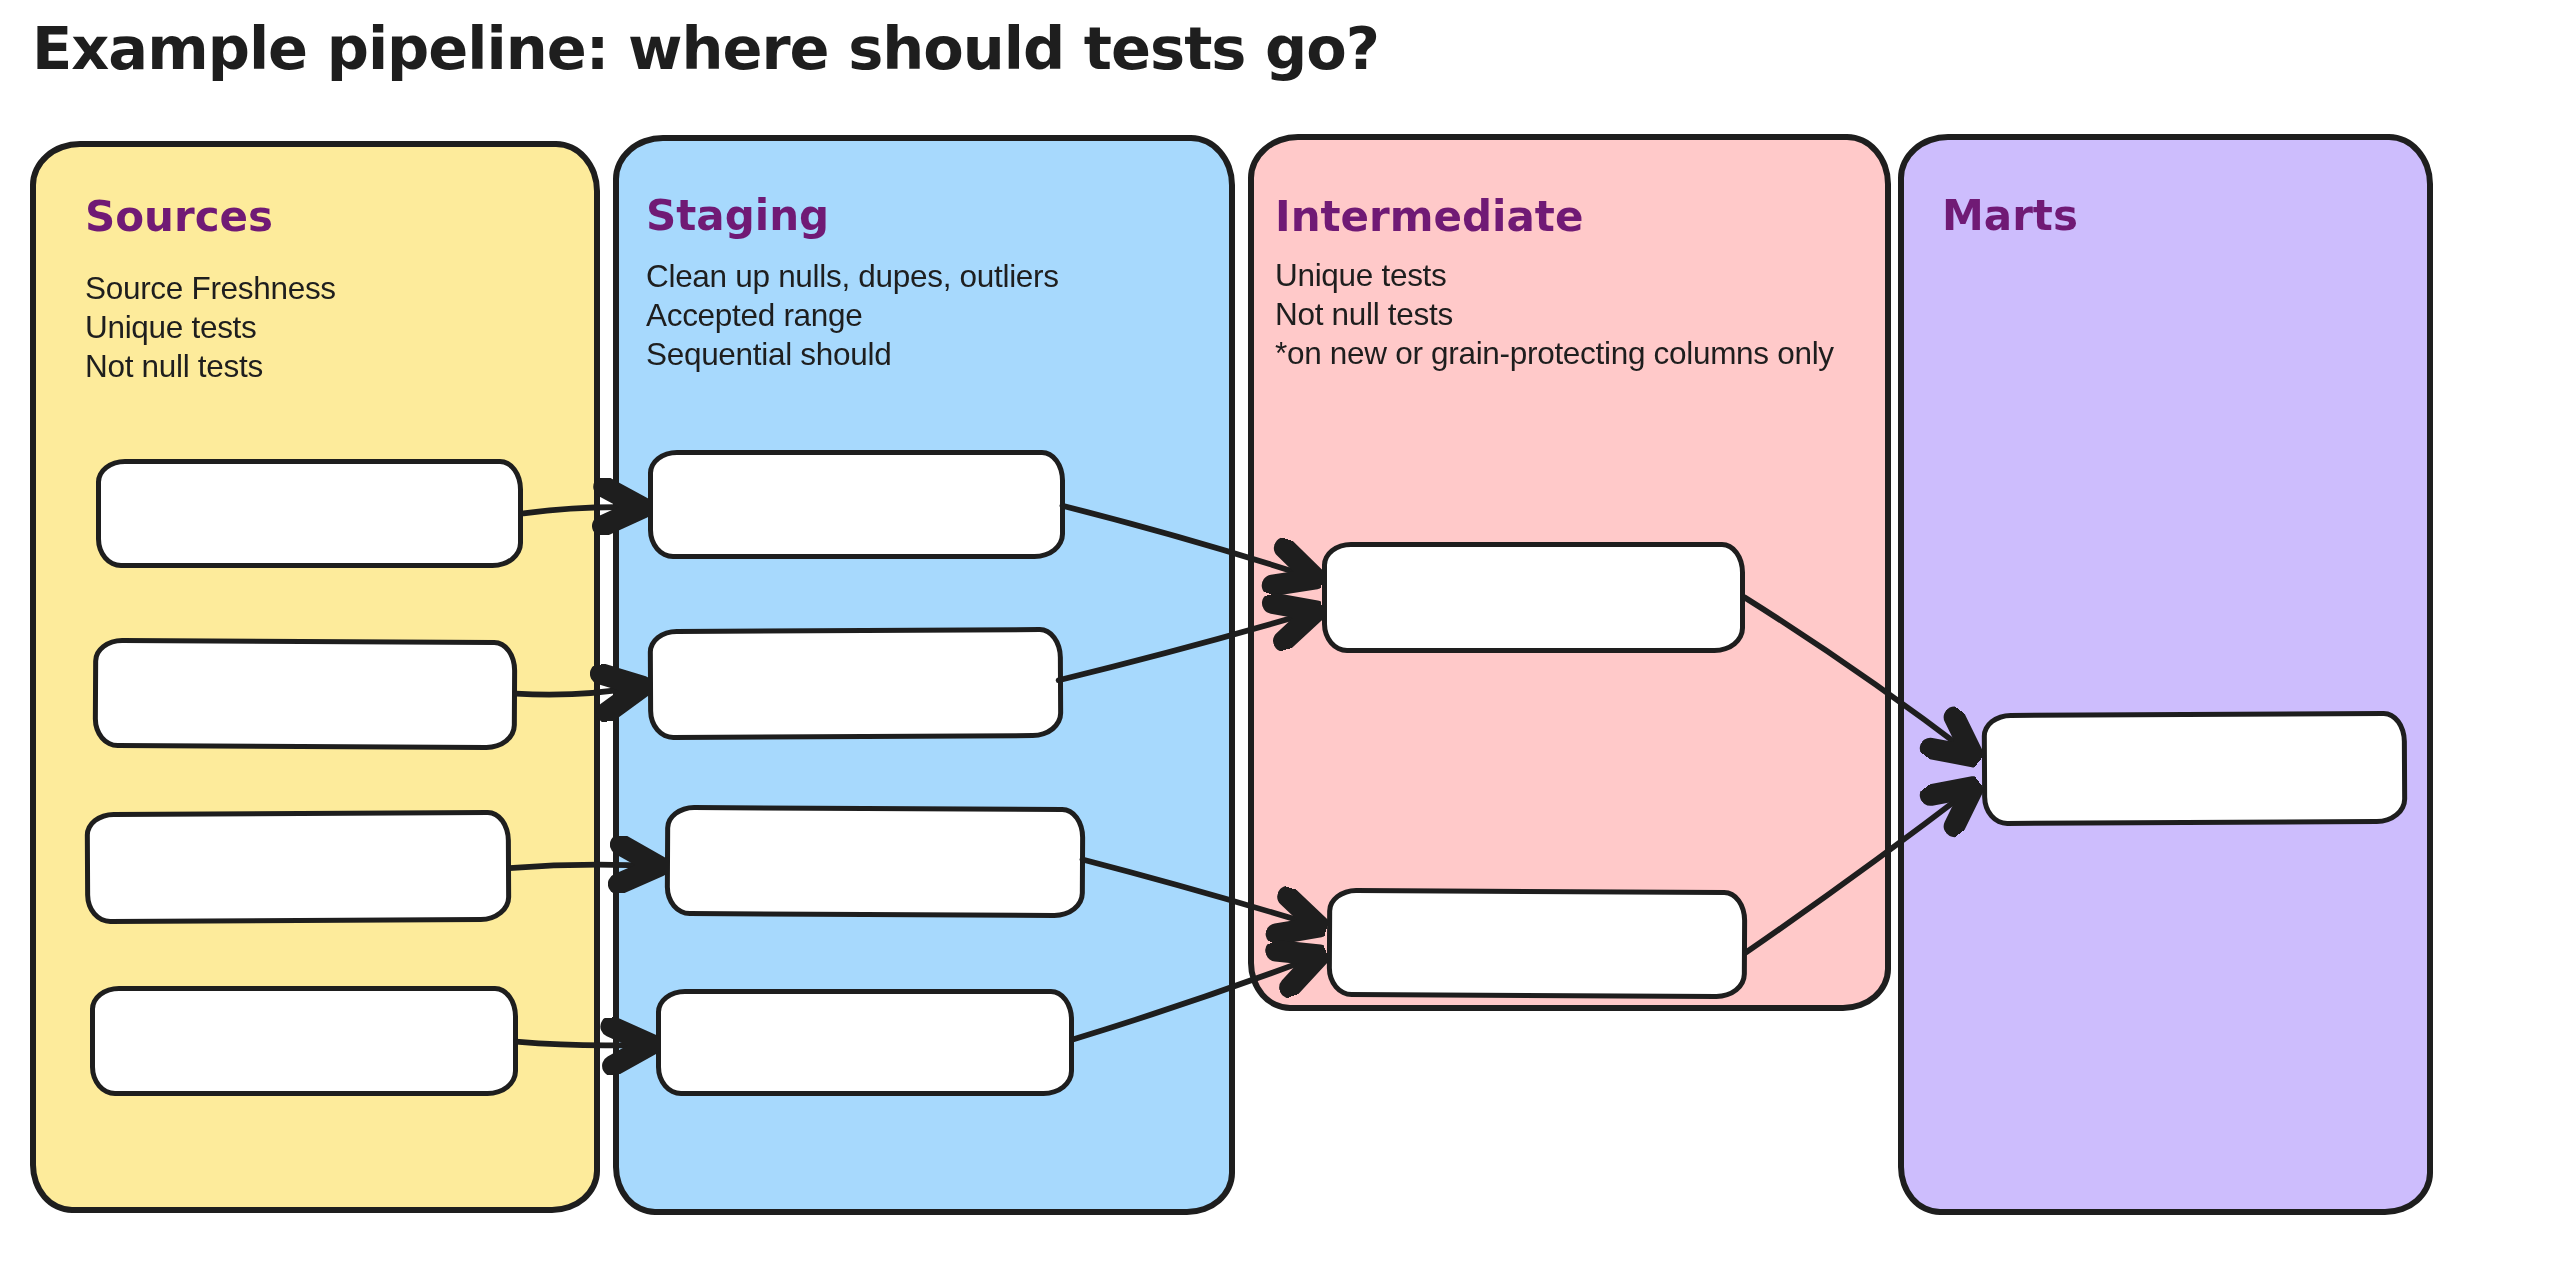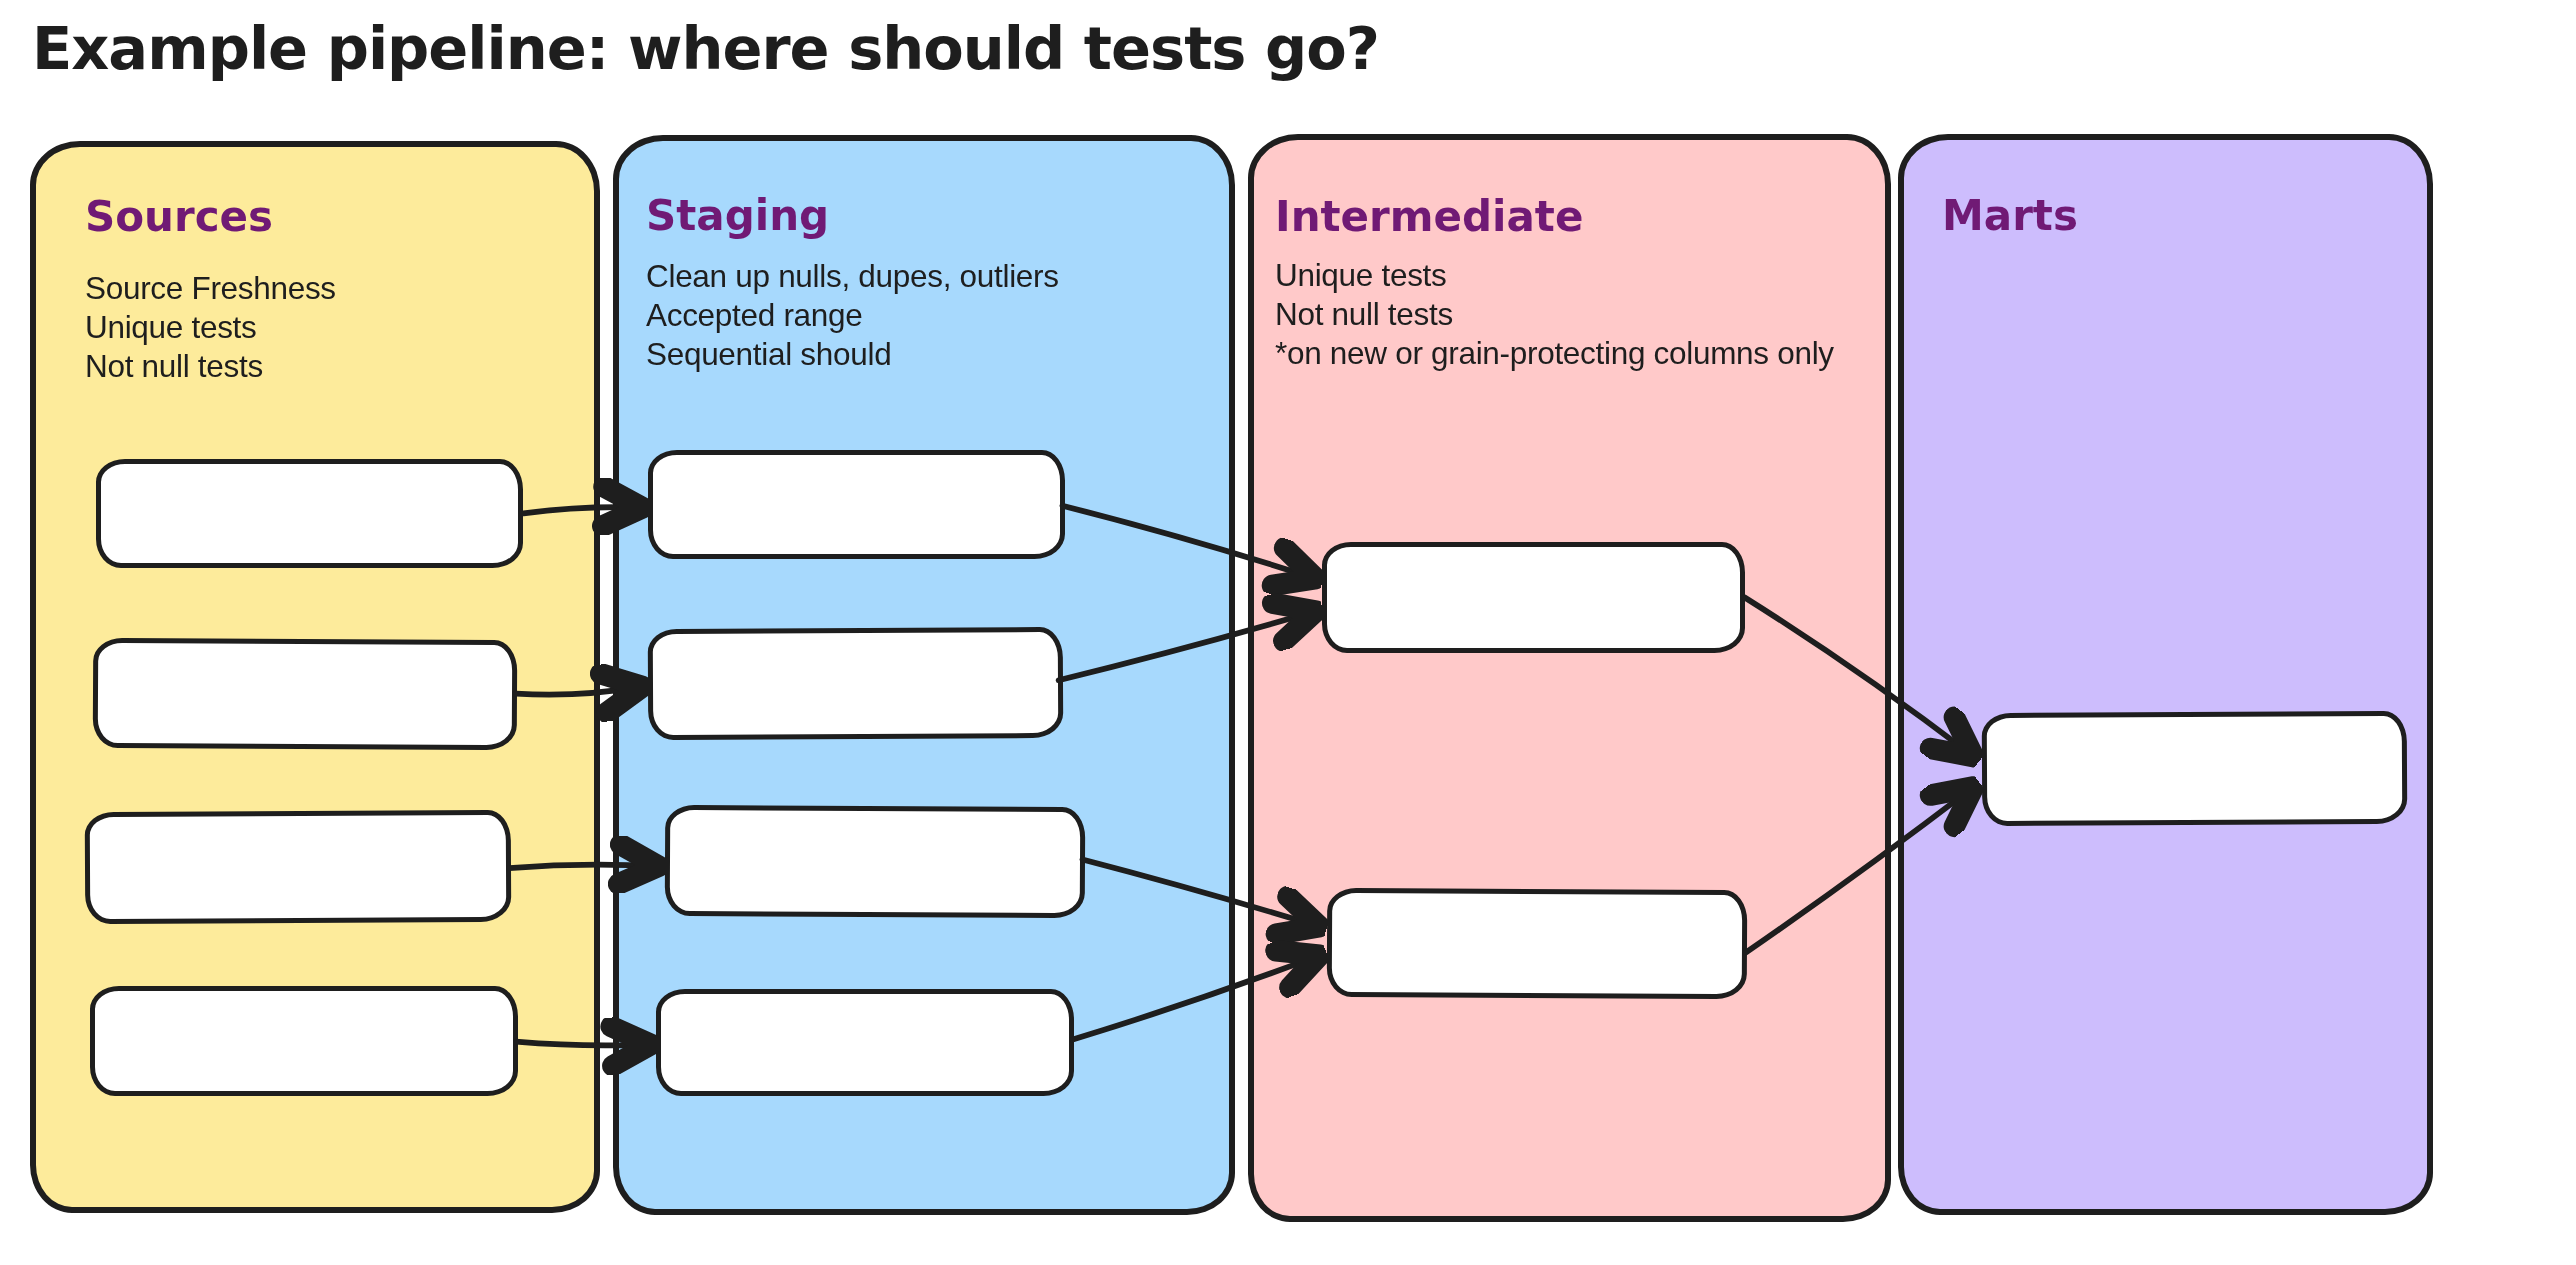--- a/index.html
+++ b/index.html
@@ -67,21 +67,21 @@
 
   <section class="panel" id="panel-staging" style="left: 613px; top: 135px; width: 622px; height: 1080px; background: rgb(167, 217, 253);">
     <h2 class="panel-title">Staging</h2>
     <div class="tests">
       <div>Clean up nulls, dupes, outliers</div>
       <div>Accepted range</div>
       <div>Sequential should</div>
     </div>
   </section>
 
-  <section class="panel" id="panel-intermediate" style="left: 1248px; top: 134px; width: 643px; height: 1088px; background: rgb(255, 201, 201);">
+  <section class="panel" id="panel-intermediate" style="left: 1248px; top: 134px; width: 643px; height: 877px; background: rgb(255, 201, 201);">
     <h2 class="panel-title">Intermediate</h2>
     <div class="tests">
       <div>Unique tests</div>
       <div>Not null tests</div>
       <div>*on new or grain-protecting columns only</div>
     </div>
   </section>
 
   <section class="panel" id="panel-marts" style="left: 1898px; top: 134px; width: 535px; height: 1081px; background: rgb(205, 189, 253);">
     <h2 class="panel-title">Marts</h2>

